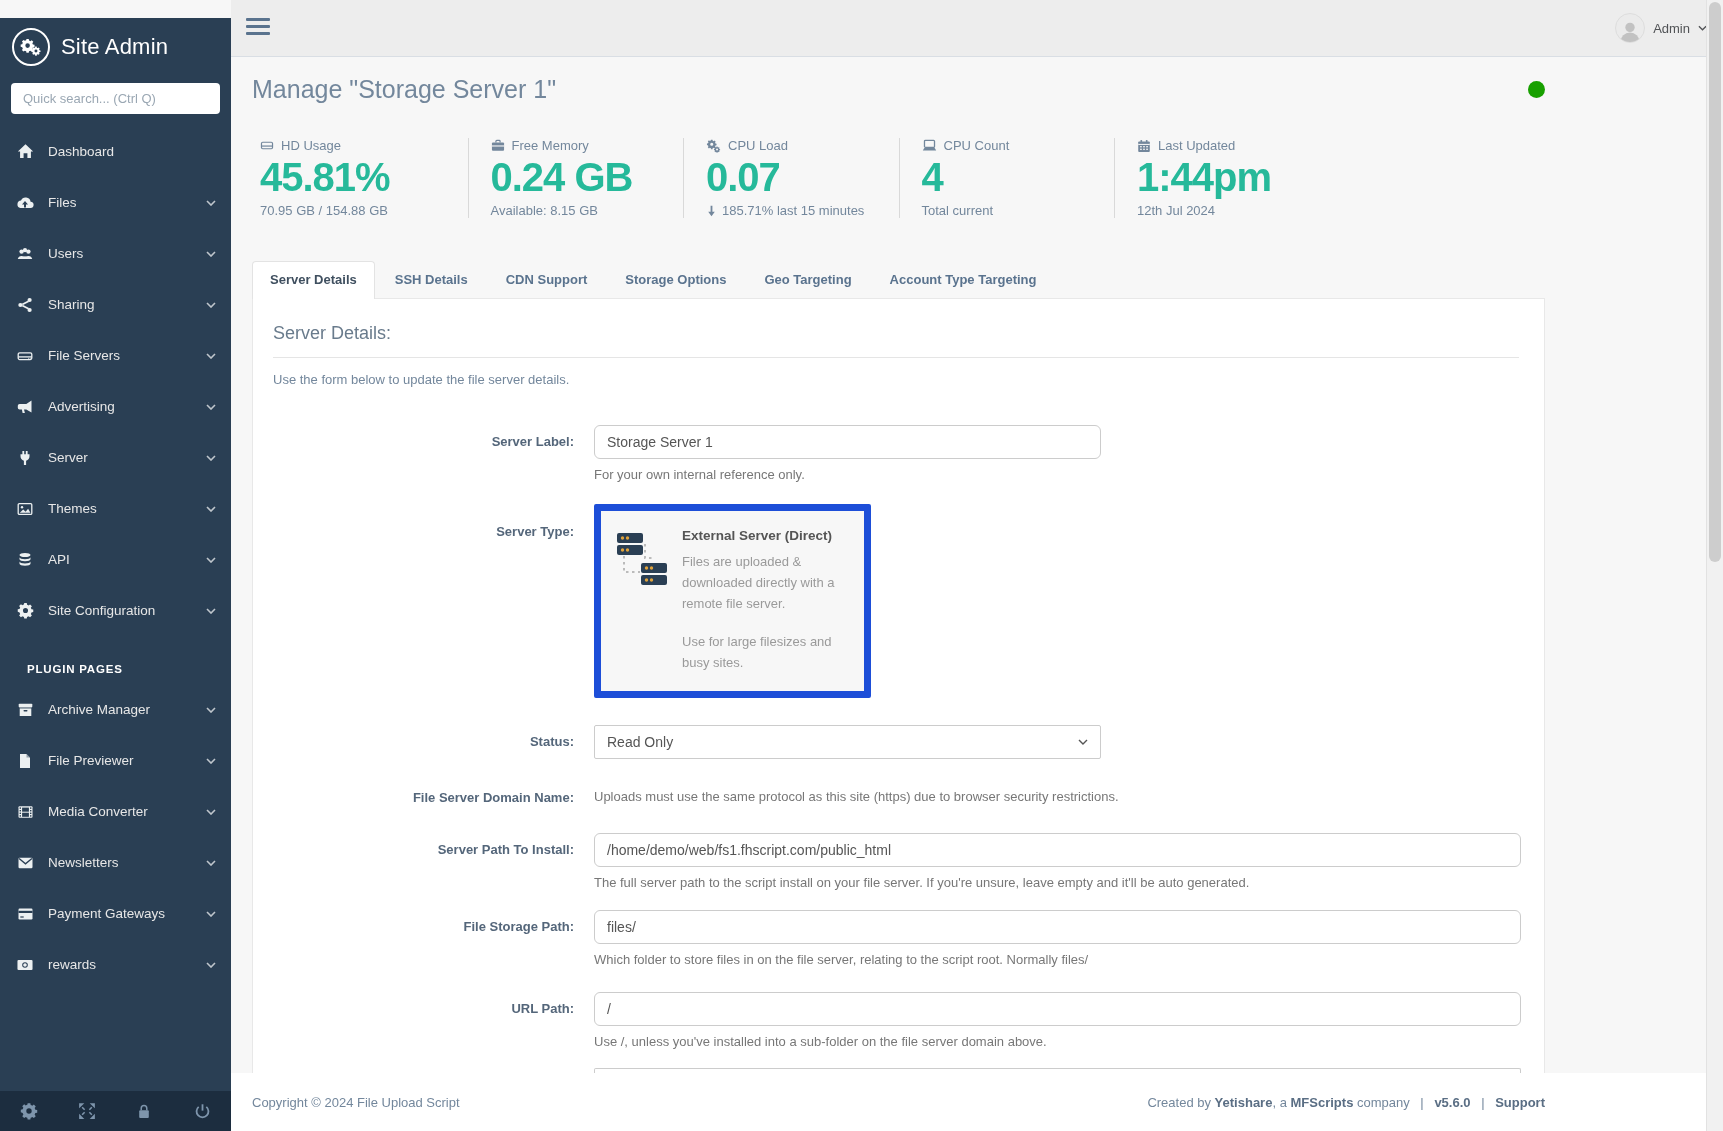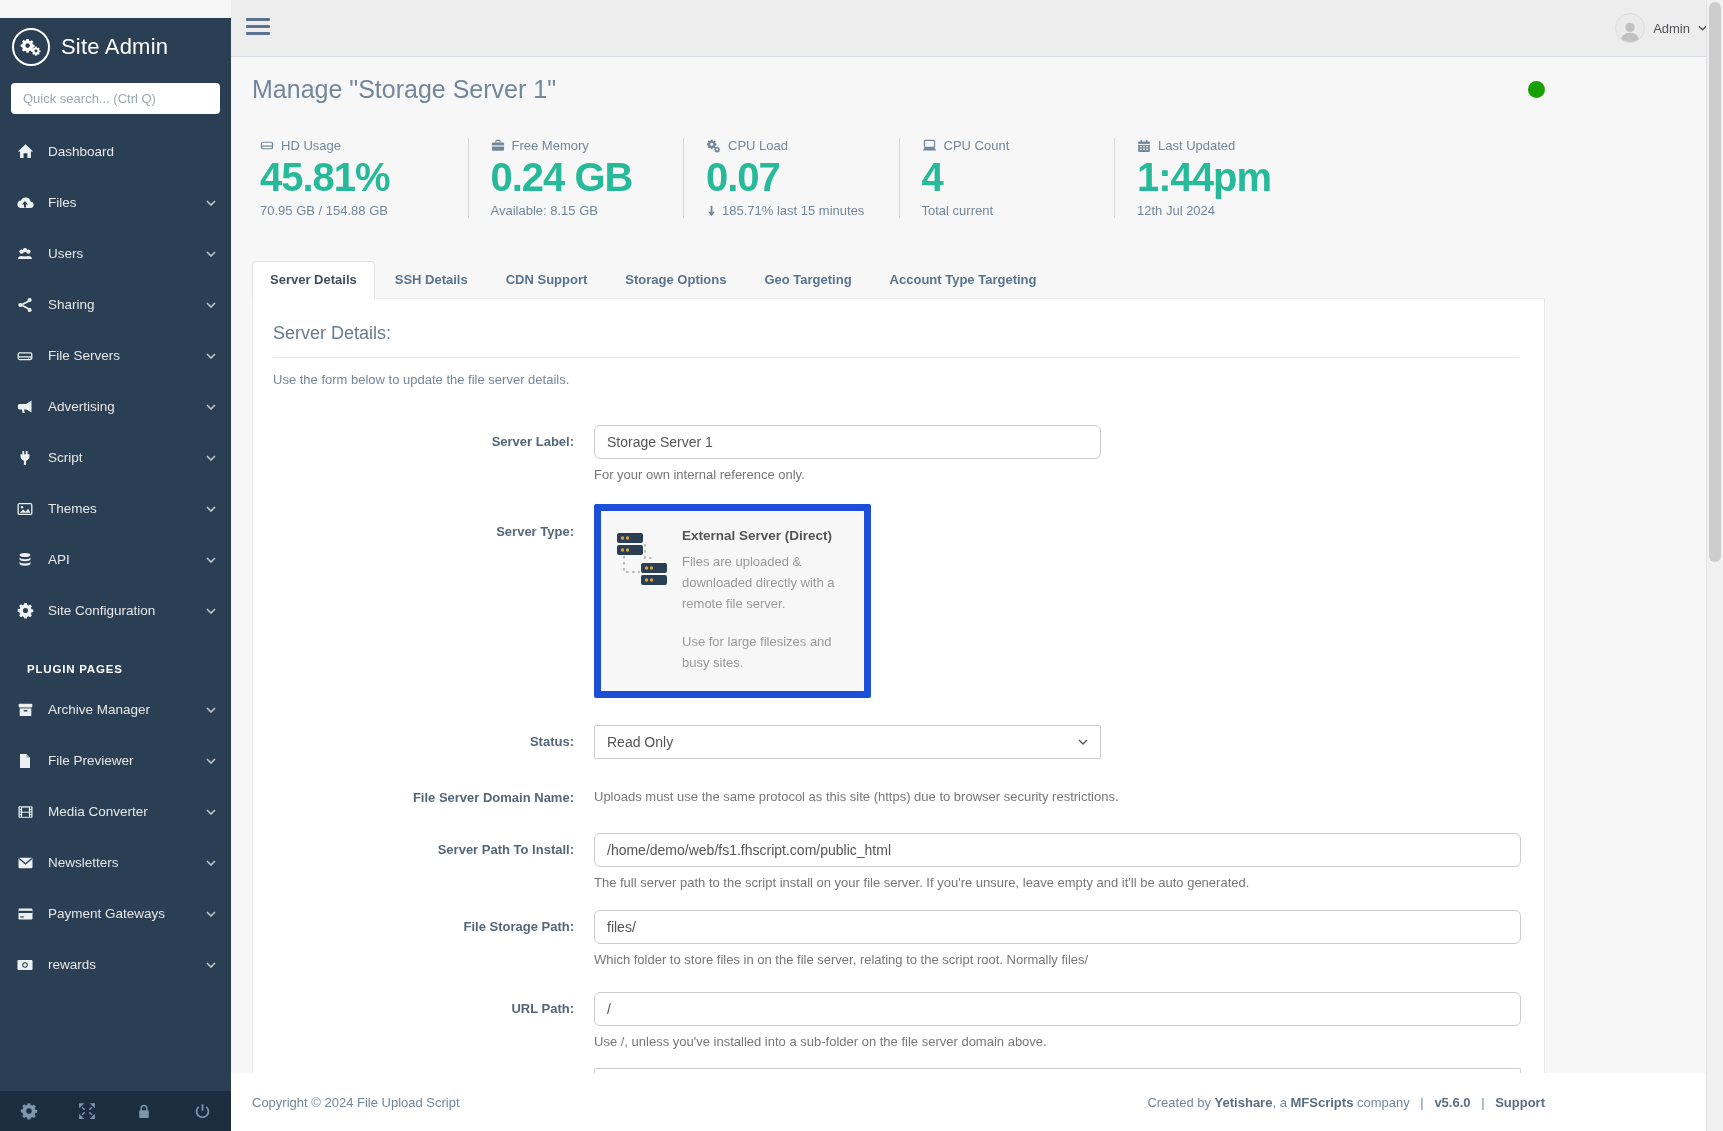--- a/index.html
+++ b/index.html
@@ -190,21 +190,21 @@
             <path d="M1 1l4 4 4-4"></path>
           </svg>
         </span>
     </div>
     <div class="menu-item">
       <span class="mic">
           <svg width="16" height="16" viewBox="0 0 16 16" fill="currentColor">
             <path d="M5.4 1h1.8v3.3h1.6V1h1.8v3.3h1.9v2a4.6 4.6 0 0 1-3.4 4.4V15H6.9v-4.3A4.6 4.6 0 0 1 3.5 6.3v-2h1.9z"></path>
           </svg>
         </span>
-      <span class="mlabel">Script</span>
+      <span class="mlabel">Server</span>
       <span class="chev">
           <svg width="10" height="6" viewBox="0 0 10 6" fill="none" stroke="#fff" stroke-width="1.6">
             <path d="M1 1l4 4 4-4"></path>
           </svg>
         </span>
     </div>
     <div class="menu-item">
       <span class="mic">
           <svg width="18" height="16" viewBox="0 0 16 16" fill="none" stroke="currentColor" stroke-width="1.3">
             <rect x="1.2" y="2.6" width="13.6" height="10.8" rx="1.2"></rect>

